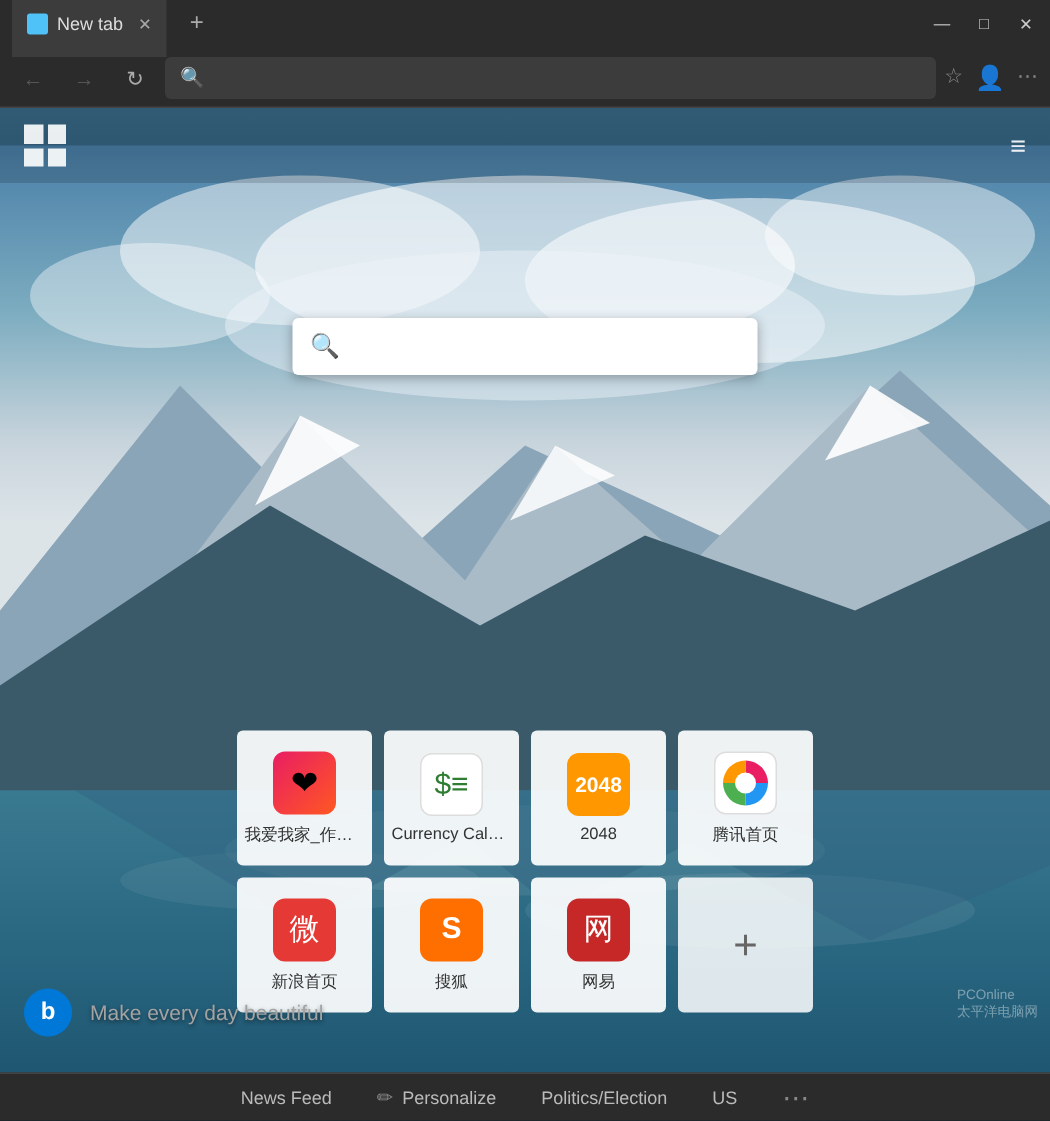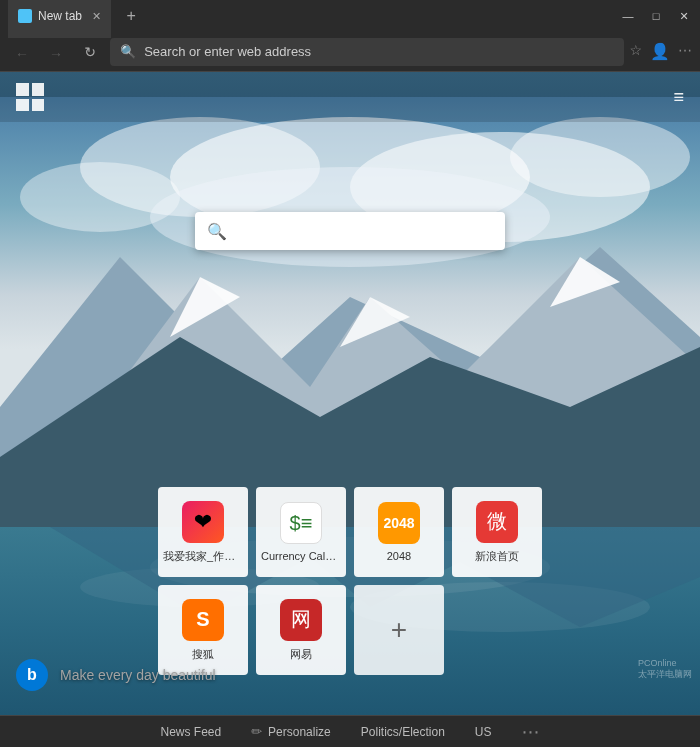--- a/index.html
+++ b/index.html
@@ -350,21 +350,20 @@
     <span>←</span>
   </button>
   <button class="nav-btn disabled">
     <span>→</span>
   </button>
   <button class="nav-btn">
     <span>↻</span>
   </button>
   <div class="address-input-wrap">
     <span class="search-icon-small">🔍</span>
-    <span class="address-text">Search or enter web address</span>
   </div>
   <div class="addr-right-icons">
     <span class="addr-icon">☆</span>
     <span class="addr-icon" style="font-size:16px;">👤</span>
     <span class="addr-icon">⋯</span>
   </div>
 </div>
 
 <div class="browser-content">
 
@@ -451,20 +450,34 @@
       <span class="dial-label">Currency Calcu...</span>
     </div>
 
     <div class="dial-item">
       <div class="dial-icon" style="background: #ff9800; font-size:14px; font-weight:bold; color:white;">
         2048
       </div>
       <span class="dial-label">2048</span>
     </div>
 
+    <div class="dial-item">
+      <div class="dial-icon" style="background: #fff; border:1px solid #ddd; overflow:hidden;">
+        <svg width="38" height="38" viewBox="0 0 38 38">
+          <circle cx="19" cy="19" r="19" fill="#fff"></circle>
+
+          <path d="M19,19 L19,4 A15,15 0 0,1 34,19 Z" fill="#e91e63"></path>
+          <path d="M19,19 L34,19 A15,15 0 0,1 19,34 Z" fill="#2196f3"></path>
+          <path d="M19,19 L19,34 A15,15 0 0,1 4,19 Z" fill="#4caf50"></path>
+          <path d="M19,19 L4,19 A15,15 0 0,1 19,4 Z" fill="#ff9800"></path>
+          <circle cx="19" cy="19" r="7" fill="white"></circle>
+        </svg>
+      </div>
+      <span class="dial-label">腾讯首页</span>
+    </div>
 
     <div class="dial-item">
       <div class="dial-icon" style="background: #e53935; border-radius:8px;">
         <span style="font-size:20px; color:white;">微</span>
       </div>
       <span class="dial-label">新浪首页</span>
     </div>
 
     <div class="dial-item">
       <div class="dial-icon" style="background: #ff6f00; border-radius:8px;">

